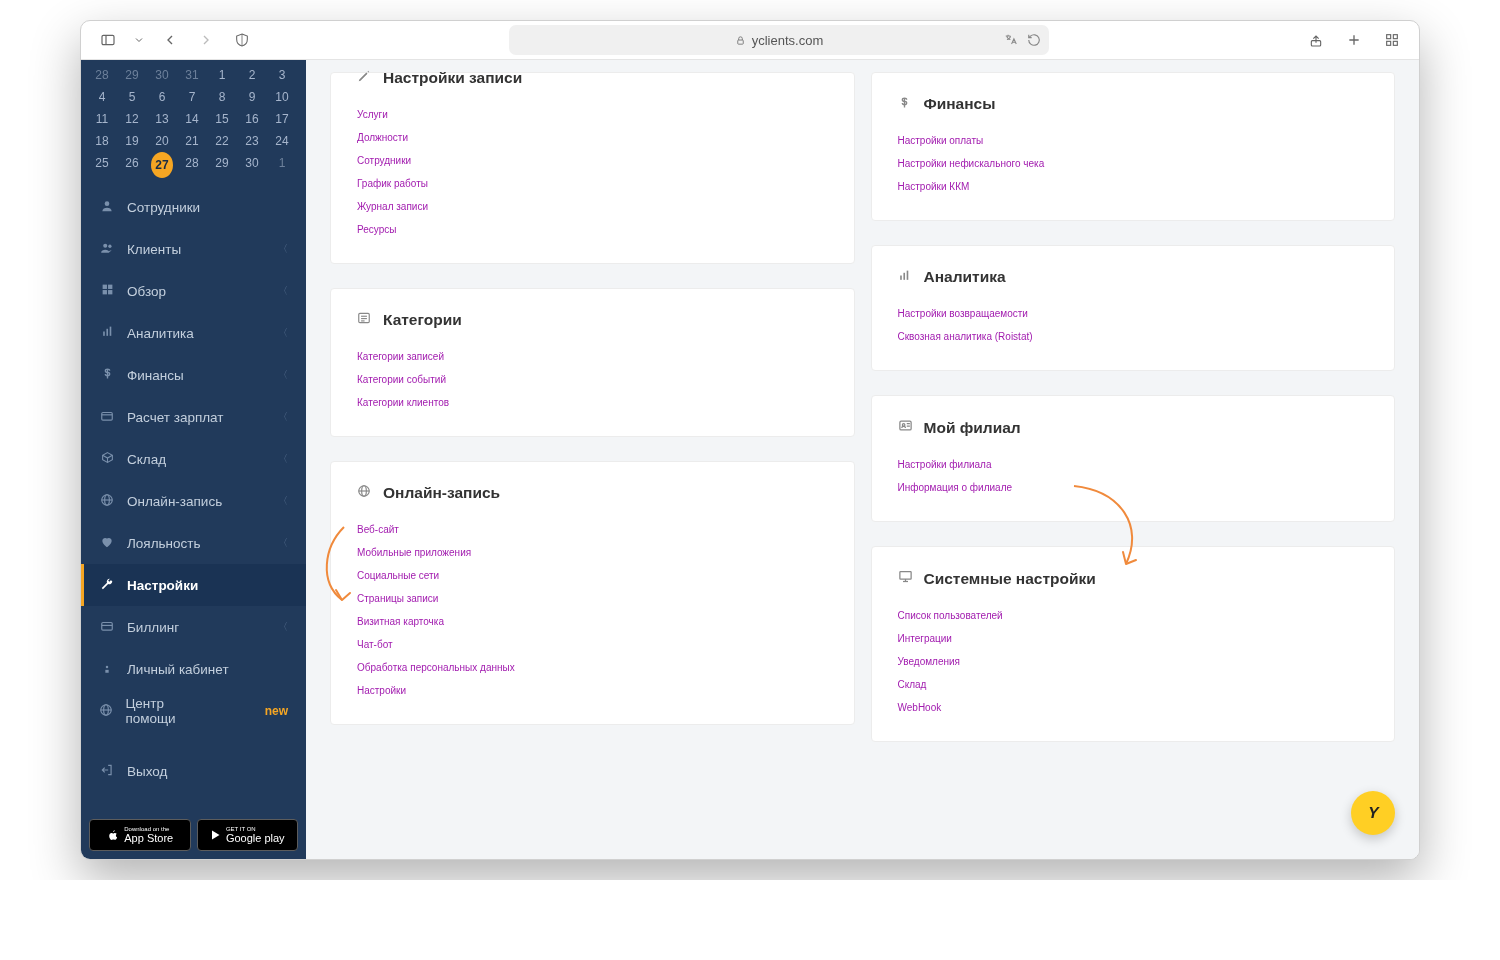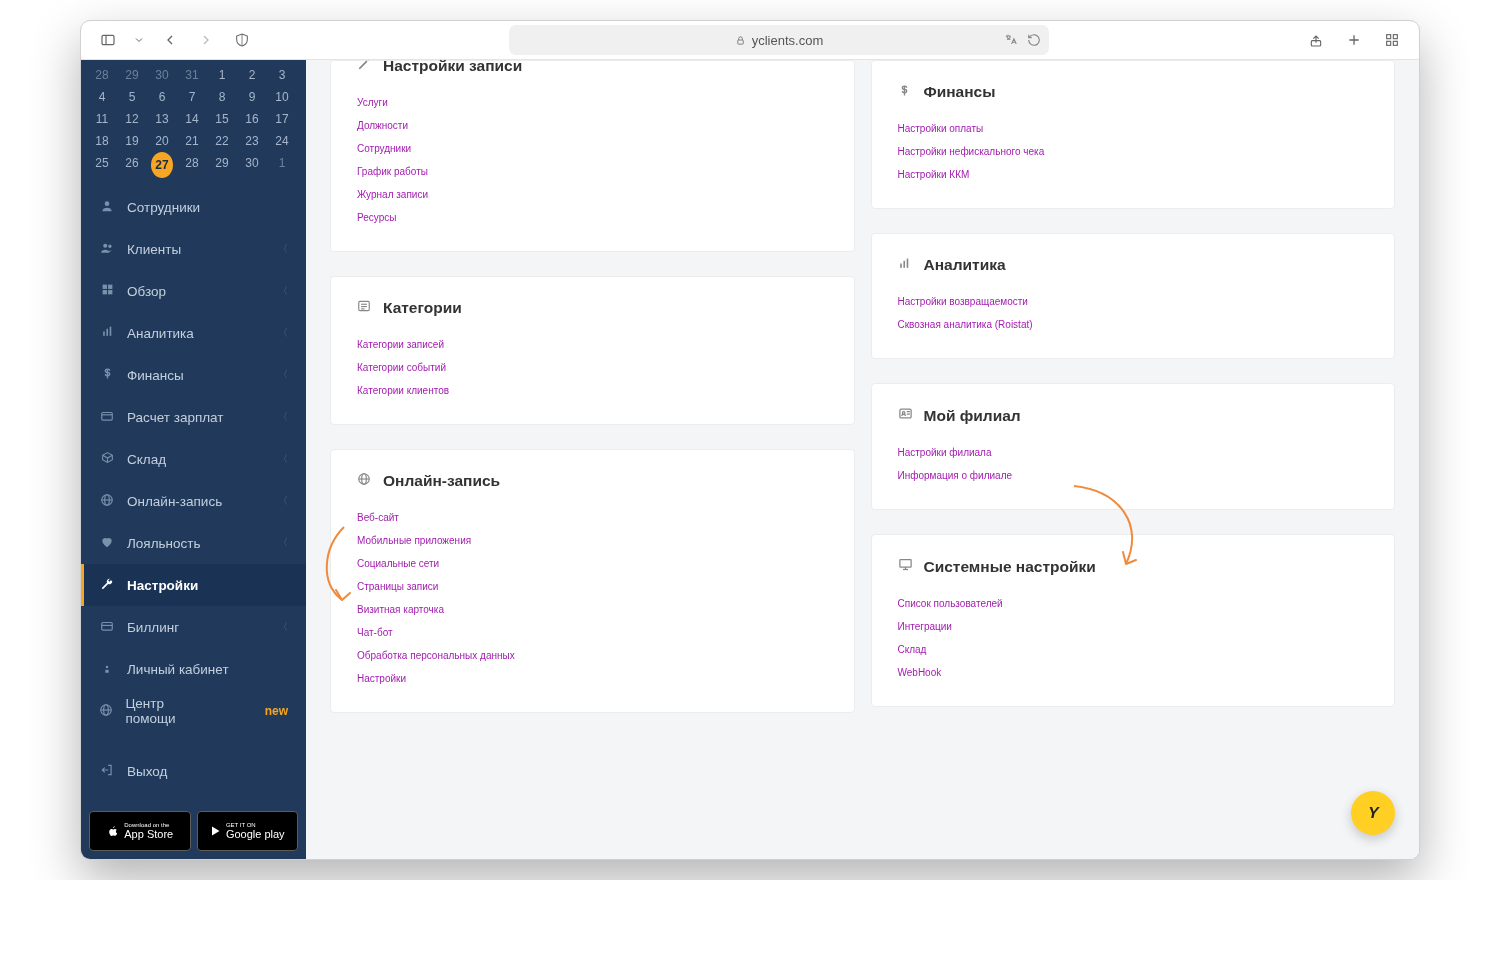--- a/index.html
+++ b/index.html
@@ -24,25 +24,25 @@
 .nav { flex:1; }
 .nav-item { display:flex; align-items:center; height:42px; padding:0 18px; gap:12px; cursor:pointer; color:#c3cfdd; position:relative; }
 .nav-item.active { background:#1a3354; color:#fff; font-weight:600; }
 .nav-item.active::before { content:""; position:absolute; left:0; top:0; bottom:0; width:3px; background:#f6a623; }
 .nav-item .chev { margin-left:auto; color:#5c7494; font-size:10px; }
 .nav-item .ic { width:16px; text-align:center; color:#7a90ac; }
 .nav-item.active .ic { color:#fff; }
 .badge-new { background:none; color:#f6a623; font-size:12px; font-weight:700; margin-left:auto;padding-left:44px; }
 
 .store-buttons { display:flex; gap:6px; padding:8px; }
-.store-btn { flex:1; height:40px; background:#000; border:1px solid #5c5c5c; border-radius:4px; color:#fff; font-size:8px; display:flex; align-items:center; justify-content:center; gap:4px; cursor:pointer; }
+.store-btn { flex:1; height:32px; background:#000; border:1px solid #5c5c5c; border-radius:4px; color:#fff; font-size:8px; display:flex; align-items:center; justify-content:center; gap:4px; cursor:pointer; }
 .store-btn .big { font-size:11px; font-weight:500; }
 
 .content { flex:1; background:#f3f5f7; overflow-y:auto; padding: 0 24px 24px; position:relative;}
-.cols { display:flex; gap:16px; }
+.cols { display:flex; gap:16px;margin-top:12px; }
 .col { flex:1; display:flex; flex-direction:column; gap:24px; }
 .card { background:#fff; border-radius:4px; padding:22px 26px; border:1px solid #ececec; }
 .card h3 { font-size:15.5px; color:#333; font-weight:700; display:flex; align-items:center; gap:10px; margin-bottom:16px; }
 .card h3 .ic { color:#888; width:16px; }
 .card a.link { display:block; color:#a21caf; font-size:10px; text-decoration:none; padding:6px 0; cursor:pointer; }
 .card.cut-top { padding-top:0; }
 .card.cut-top h3 { margin-top:-4px; color:#333; font-size:15.5px; }
 
 .arrow { position:absolute; pointer-events:none; }
 .arrow svg { overflow:visible; }
@@ -399,20 +399,21 @@
               <h3>
                 <span class="ic"><svg viewBox="0 0 24 24" width="15" fill="none" stroke="currentColor" stroke-width="2">
                     <rect x="3" y="4" width="18" height="12" rx="1"></rect>
                     <line x1="8" y1="20" x2="16" y2="20"></line>
                     <line x1="12" y1="16" x2="12" y2="20"></line>
                   </svg></span>
                 <span>Системные настройки</span>
               </h3>
               <a class="link">Список пользователей</a>
               <a class="link">Интеграции</a>
+              <a class="link">Уведомления</a>
               <a class="link">Склад</a>
               <a class="link">WebHook</a>
             </div>
           </div>
       </div>
 
       <div class="arrow" style="left:8px; top:462px;">
         <svg width="50" height="90">
             <path d="M30 5 C 10 25, 5 60, 28 78" stroke="#f08a3c" stroke-width="2" fill="none"></path>
             <path d="M28 78 l-6 -10 M28 78 l8 -7" stroke="#f08a3c" stroke-width="2" fill="none" stroke-linecap="round"></path>

